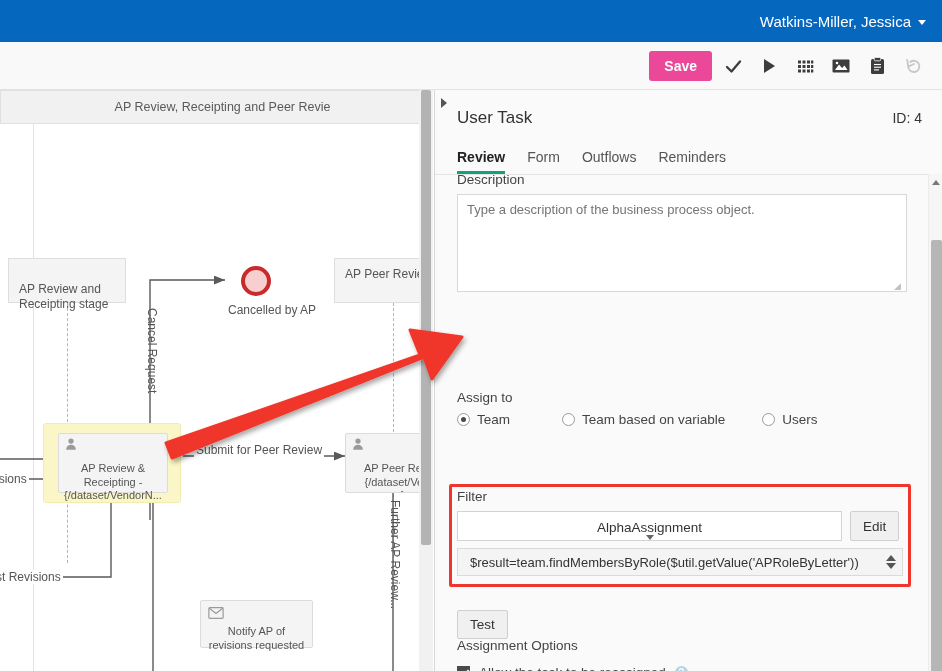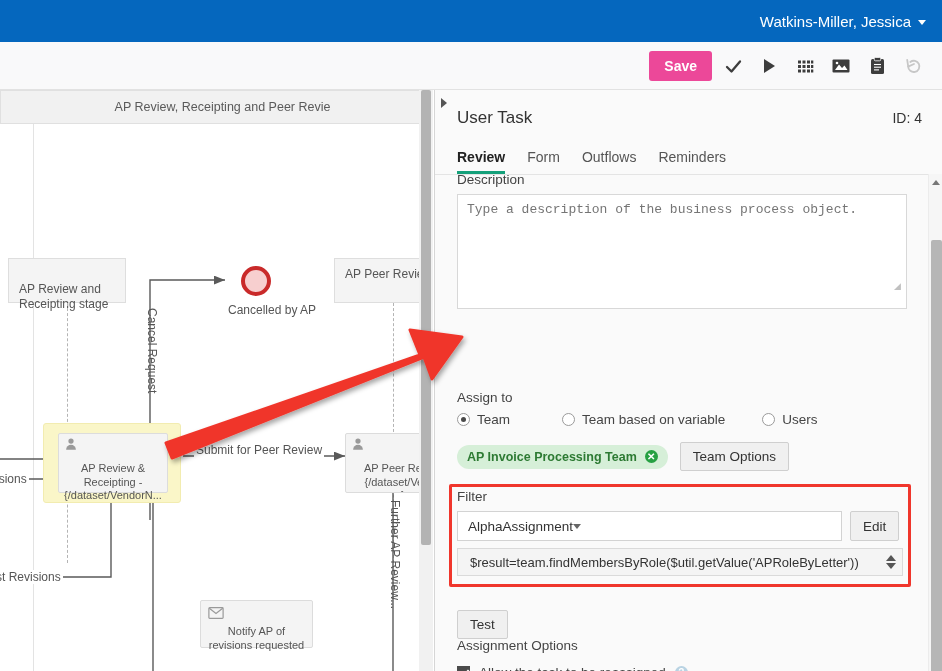--- a/index.html
+++ b/index.html
@@ -182,25 +182,25 @@
   .panel-scrollbar .thumb {
     position: absolute; left: 2px; top: 66px; width: 11px; height: 476px;
     background: #b6b6b6; border-radius: 2px; cursor: pointer;
   }
 
   .field-label { font-size: 13.5px; color: #444; }
   .desc-wrap { position: absolute; left: 22px; top: -2px; }
   .desc-label { position: absolute; left: 0; top: 0; }
   .textarea {
     position: absolute; left: 0; top: 22px;
-    width: 450px; height: 115px;
+    width: 450px; height: 98px;
     border: 1px solid #d8d8d8; background: #fff;
     font-size: 13px; color: #bdbdbd;
     padding: 7px 9px; resize: none;
-    font-family: Liberation Mono, monospace;
+    font-family: Liberation Sans, sans-serif;
   }
   .resize-grip {
     position: absolute; left: 437px; top: 110px;
     width: 9px; height: 9px; color: #c0c0c0; font-size: 9px;
     line-height: 9px; pointer-events: none;
   }
 
   .assign-to-label { position: absolute; left: 22px; top: 216px; }
   .radio-row {
     position: absolute; left: 22px; top: 238px;
@@ -243,22 +243,22 @@
     position: absolute; left: 14px; top: 310px;
     width: 462px; height: 103px;
     border: 3px solid #f0362c;
     pointer-events: none; border-radius: 2px;
   }
   .filter-label { position: absolute; left: 22px; top: 315px; }
   .filter-row { position: absolute; left: 22px; top: 337px; display: flex; gap: 8px; align-items: stretch; }
   .select-box {
     width: 385px; height: 30px;
     border: 1px solid #d3d3d3; background: #fff;
-    display: flex; align-items: center; justify-content: flex-start;
-    padding: 0 10px; font-size: 13.5px; color: #333; cursor: pointer;
+    display: flex; align-items: center; justify-content: flex-end;
+    padding: 0 10px; font-size: 13.5px; color: #333; cursor: pointer; flex-direction: column;
   }
   .sel-caret {
     width: 0; height: 0;
     border-left: 4px solid transparent;
     border-right: 4px solid transparent;
     border-top: 5px solid #666;
   }
   .expr-row {
     position: absolute; left: 22px; top: 374px;
     width: 446px; height: 28px;
@@ -505,27 +505,20 @@
         <label class="radio-item" style="margin-right:37px;">
           <span class="radio"></span>
           <span>Team based on variable</span>
         </label>
         <label class="radio-item">
           <span class="radio"></span>
           <span>Users</span>
         </label>
       </div>
 
-      <div class="chip-row">
-        <div class="chip">
-          <span>AP Invoice Processing Team</span>
-          <span class="chip-x">✕</span>
-        </div>
-        <button class="btn-grey">Team Options</button>
-      </div>
 
       <div class="filter-label field-label">Filter</div>
       <div class="filter-row">
         <div class="select-box">
           <span>AlphaAssignment</span>
           <span class="sel-caret"></span>
         </div>
         <button class="btn-grey">Edit</button>
       </div>
       <div class="expr-row">

